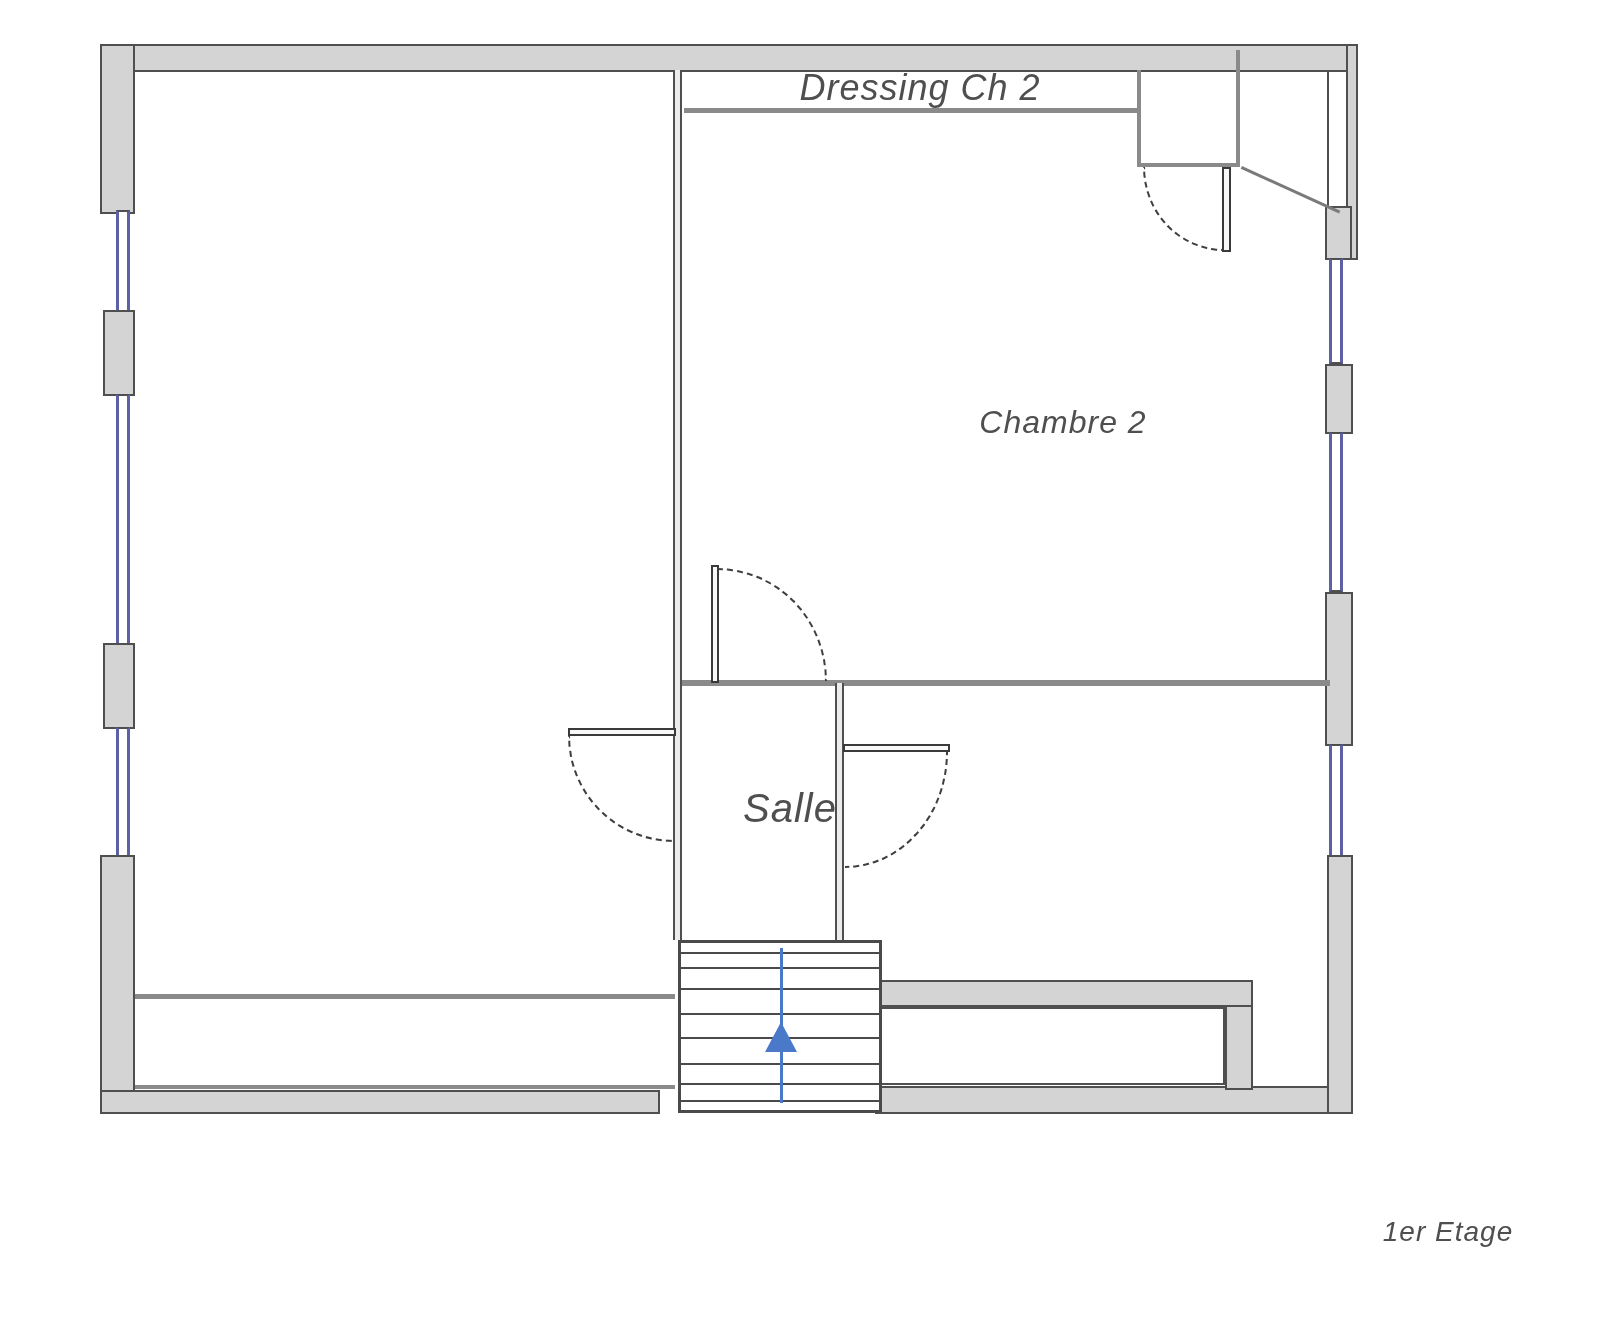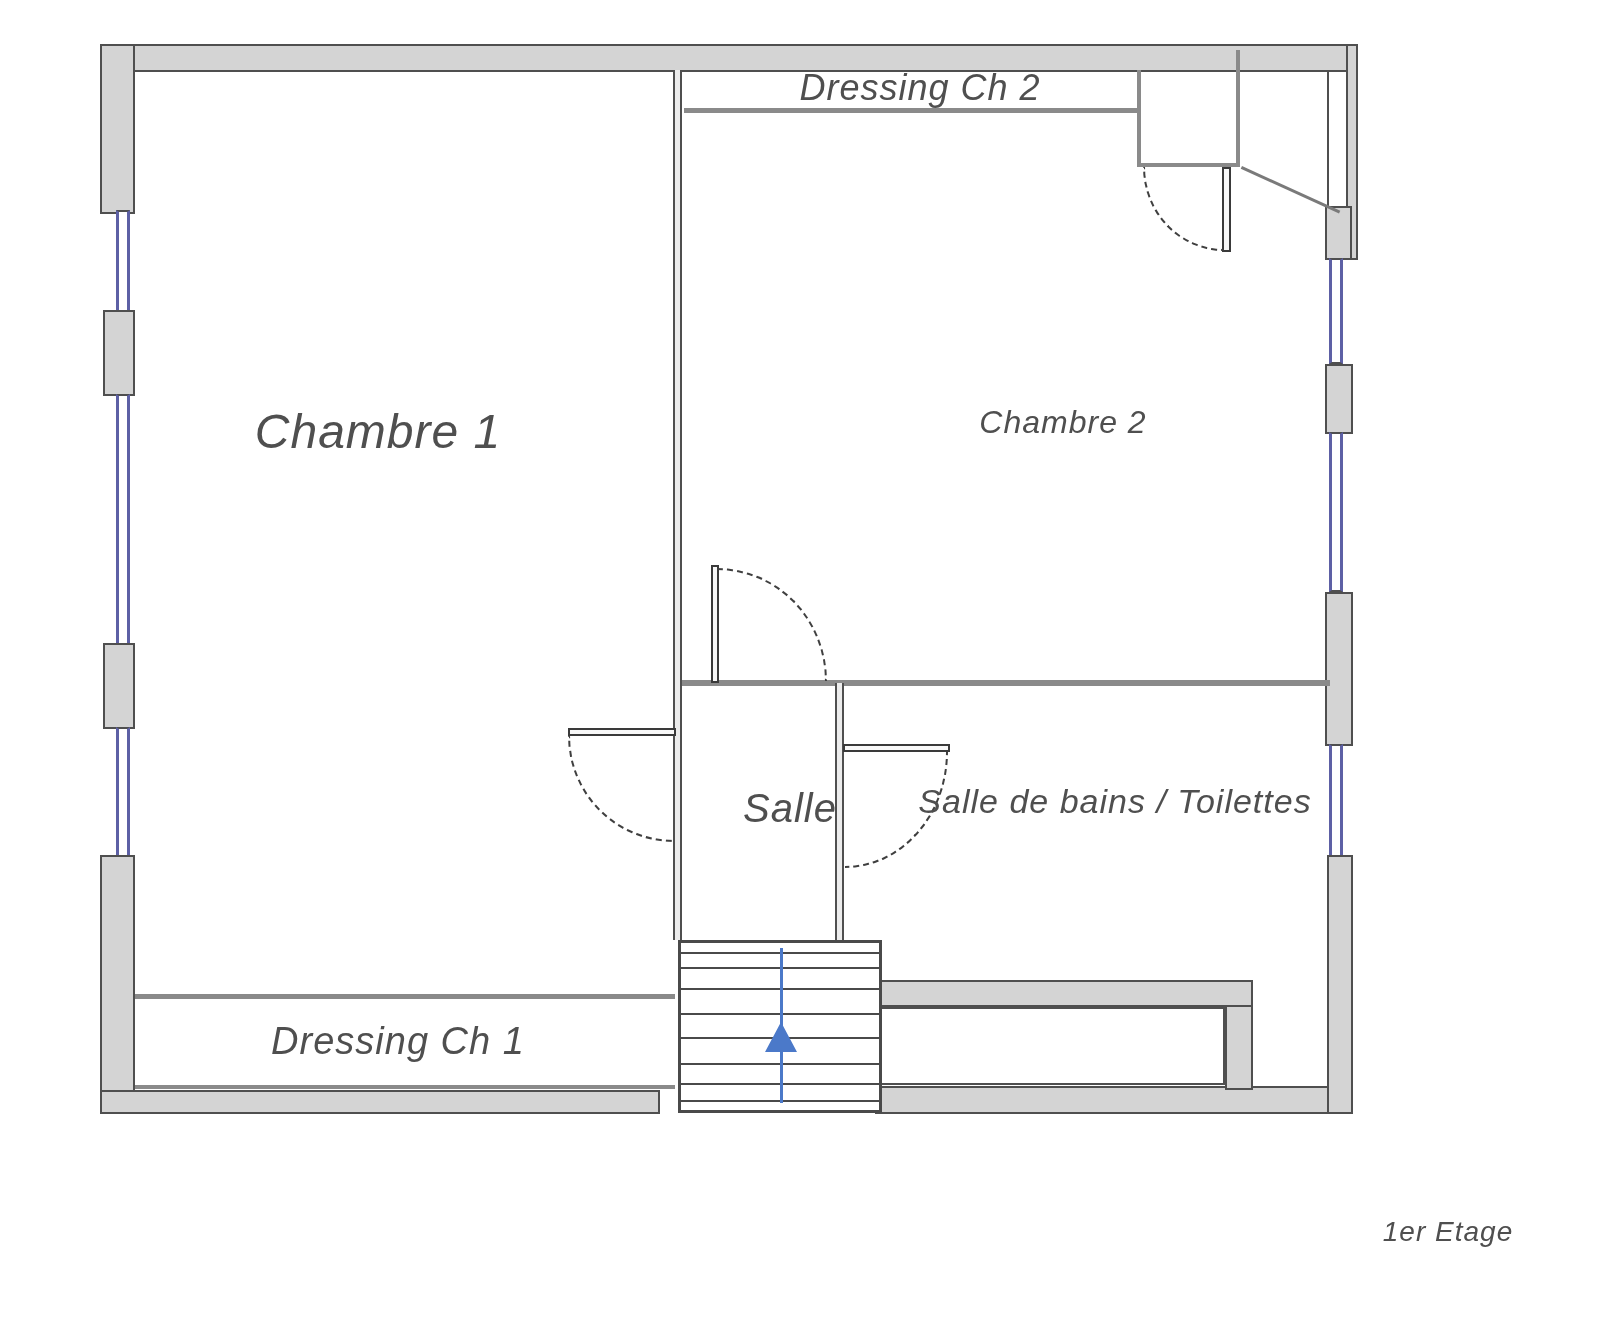--- a/index.html
+++ b/index.html
@@ -89,21 +89,18 @@
     <div class="tread" style="top:45px"></div>
     <div class="tread" style="top:70px"></div>
     <div class="tread" style="top:94px"></div>
     <div class="tread" style="top:120px"></div>
     <div class="tread" style="top:140px"></div>
     <div class="tread" style="top:157px"></div>
     <div class="arrow-line" style="left:99px;top:5px;width:3px;height:155px"></div>
     <div class="arrow-head" style="left:84px;top:79px"></div>
   </div>
 
-  <div class="room-label" style="left:378px;top:431px;font-size:48px">Chambre 1</div>
   <div class="room-label" style="left:1063px;top:422px;font-size:32px">Chambre 2</div>
   <div class="room-label" style="left:790px;top:808px;font-size:40px">Salle</div>
-  <div class="room-label" style="left:1115px;top:801px;font-size:34px">Salle de bains / Toilettes</div>
-  <div class="room-label" style="left:398px;top:1041px;font-size:38px">Dressing Ch 1</div>
   <div class="room-label" style="left:920px;top:88px;font-size:36px">Dressing Ch 2</div>
   <div class="room-label" style="left:1448px;top:1232px;font-size:28px">1er Etage</div>
 
 </div>
 
 </body></html>

